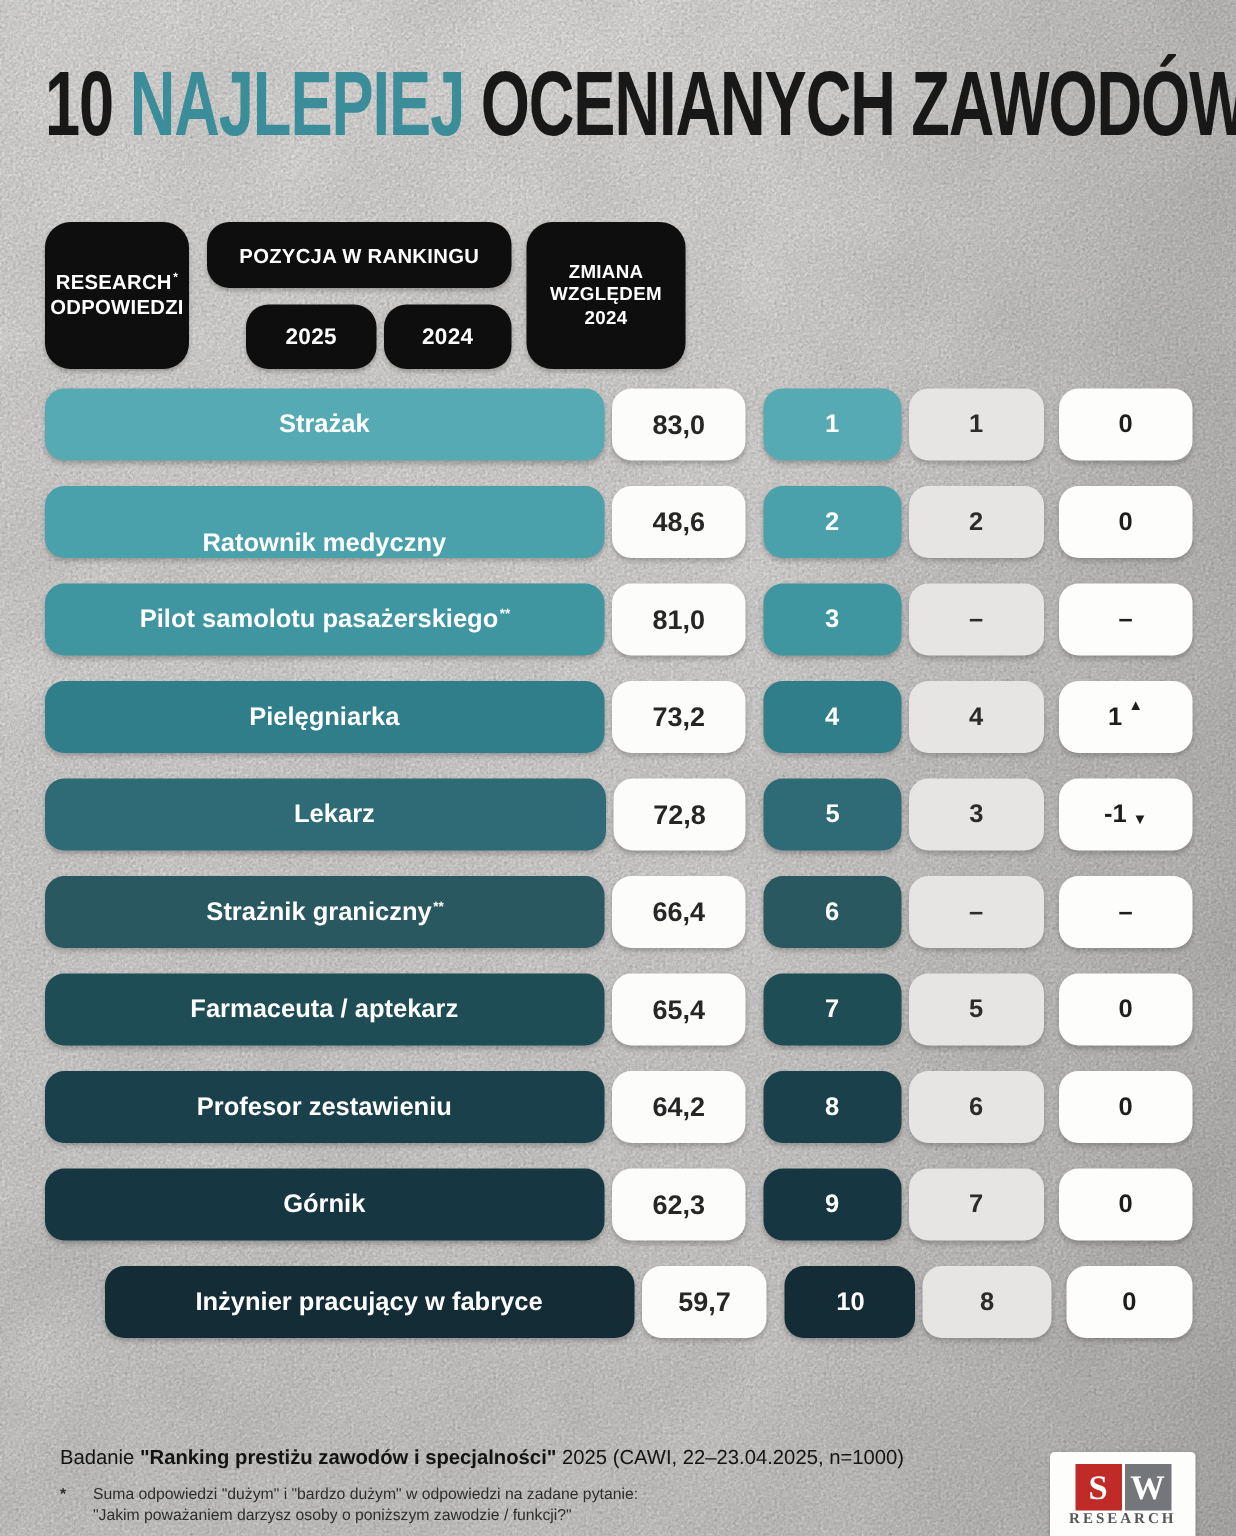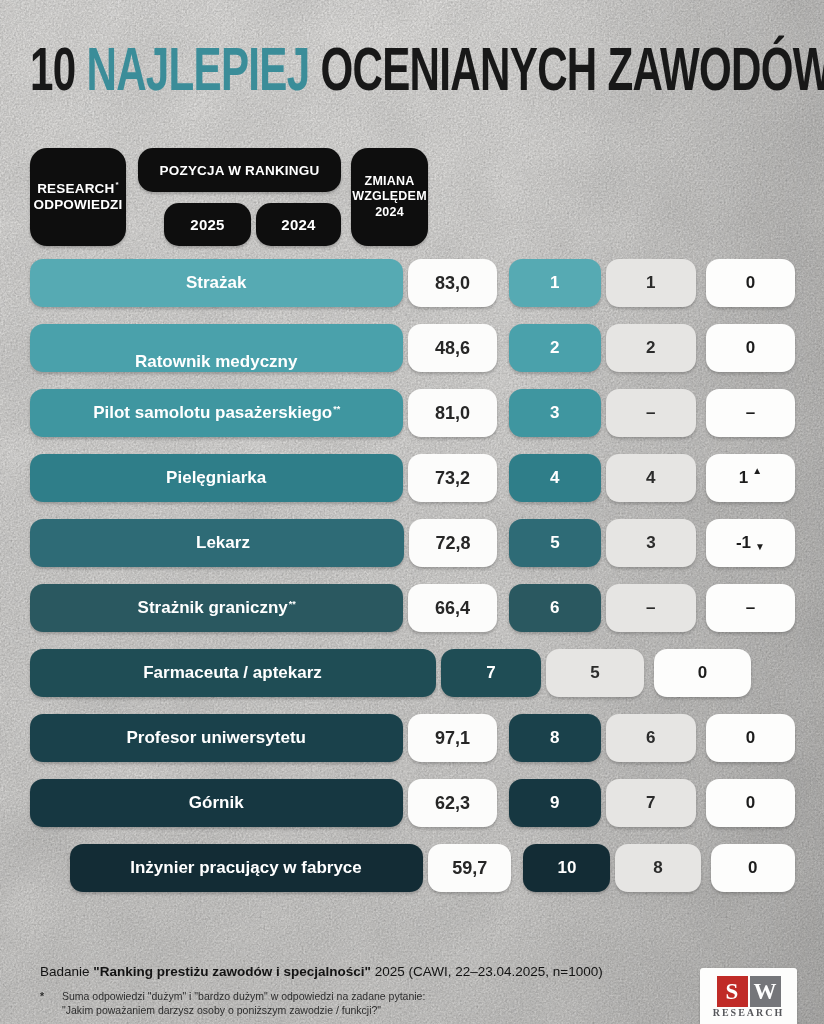--- a/index.html
+++ b/index.html
@@ -32,21 +32,21 @@
     box-shadow:0 2px 3px rgba(0,0,0,.22);
   }
   .name-h  { width:342px; margin-right:5px; font-size:19px; }
   .pct-h   { width:96px;  margin-right:12px; font-size:13.5px; line-height:1.25; }
   .rank-group { width:203px; margin-right:10px; display:flex; flex-direction:column; }
   .rank-top { height:44px; font-size:13.5px; border-radius:15px; margin-bottom:11px; }
   .rank-years { display:flex; flex:1;padding-left:26px; }
   .year { font-size:15px; border-radius:15px; }
   .y25 { width:100px; margin-right:5px; }
   .y24 { width:98px; }
-  .chg-h { width:77px; font-size:12.5px; line-height:1.25; }
+  .chg-h { width:106px; font-size:12.5px; line-height:1.25; }
   .hcell sup { font-size:8px; vertical-align:super; margin-left:1px; }
 
   .row { display:flex; height:48px; margin-bottom:17px; }
   .pill {
     border-radius:13px; display:flex; align-items:center; justify-content:center;
     box-shadow:0 2px 3px rgba(50,50,50,.28);
   }
   .name-pill { width:406px; margin-right:5px; color:#fff; font-size:17px; font-weight:600; }
   .name-pill sup.note { font-size:9px; vertical-align:super; margin-left:1px; position:relative; top:-4px; }
   .pct-pill  { width:96px;  margin-right:12px; background:#fcfcfb; color:#262626; font-size:18px; font-weight:600; }
@@ -235,37 +235,40 @@
         </div>
         <div class="pill chg-pill trend-none">
           <span>–</span>
         </div>
       </div>
         <div class="row" style="">
         <div class="pill name-pill" style="background: rgb(31, 77, 85);">
           <span>Farmaceuta / aptekarz</span>
             <sup class="note"></sup>
         </div>
+        <div class="pill pct-pill">
+          <span>65,4</span>
+        </div>
         <div class="pill r25-pill" style="background: rgb(31, 77, 85);">
           <span>7</span>
         </div>
         <div class="pill r24-pill">
           <span>5</span>
         </div>
         <div class="pill chg-pill trend-none">
           <span>0</span>
         </div>
       </div>
         <div class="row" style="">
         <div class="pill name-pill" style="background: rgb(26, 65, 75);">
-          <span>Profesor uniwersytetu</span>
-            <sup class="note"></sup>
-        </div>
-        <div class="pill pct-pill">
-          <span>97,1</span>
+          <span>Profesor zestawieniu</span>
+            <sup class="note"></sup>
+        </div>
+        <div class="pill pct-pill">
+          <span>64,2</span>
         </div>
         <div class="pill r25-pill" style="background: rgb(26, 65, 75);">
           <span>8</span>
         </div>
         <div class="pill r24-pill">
           <span>6</span>
         </div>
         <div class="pill chg-pill trend-none">
           <span>0</span>
         </div>

